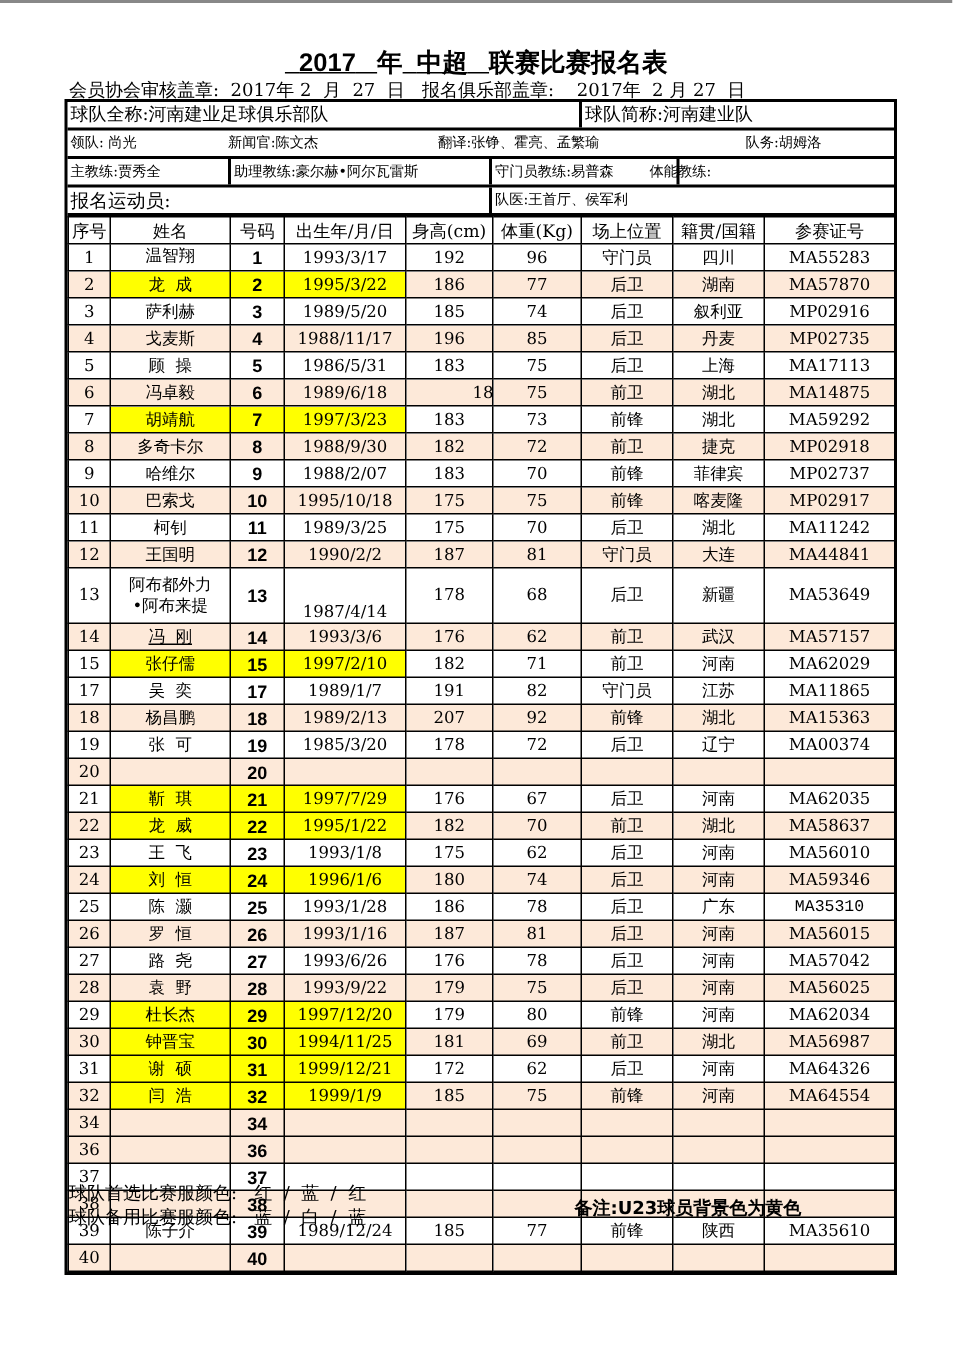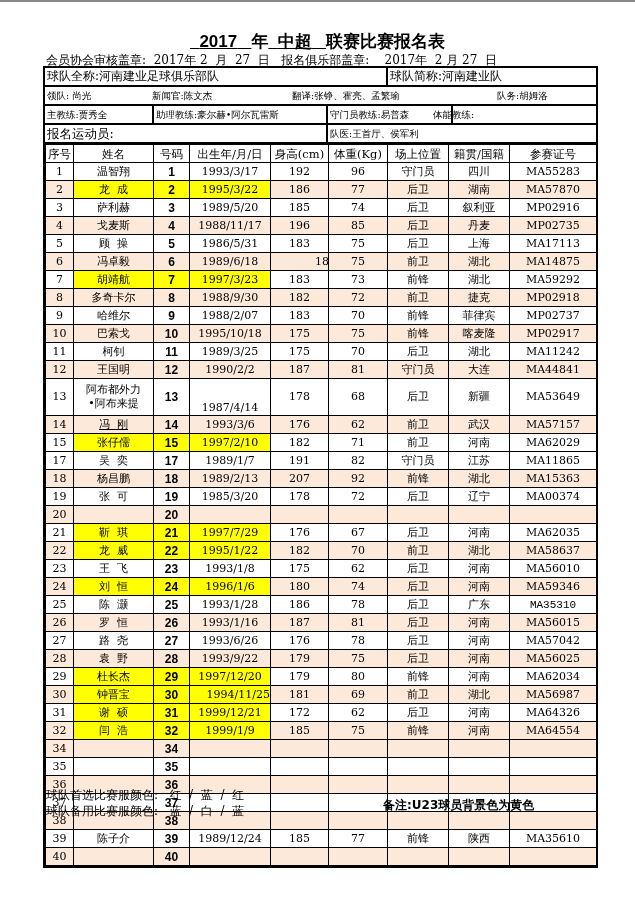--- a/index.html
+++ b/index.html
@@ -392,21 +392,21 @@
           <td style="white-space: pre;">179</td>
           <td style="white-space: pre;">80</td>
           <td style="white-space: pre;">前锋</td>
           <td style="white-space: pre;">河南</td>
           <td style="white-space: pre;">MA62034</td>
         </tr>
         <tr class="even">
           <td style="white-space: pre;">30</td>
           <td class="y" style="white-space: pre;">钟晋宝</td>
           <td class="num y" style="white-space: pre;">30</td>
-          <td class="y" style="white-space: pre; text-align: right;">1994/11/25</td>
+          <td class="y" style="white-space: pre;">1994/11/25</td>
           <td style="white-space: pre;">181</td>
           <td style="white-space: pre;">69</td>
           <td style="white-space: pre;">前卫</td>
           <td style="white-space: pre;">湖北</td>
           <td style="white-space: pre;">MA56987</td>
         </tr>
         <tr>
           <td style="white-space: pre;">31</td>
           <td class="y" style="white-space: pre;">谢  硕</td>
           <td class="num y" style="white-space: pre;">31</td>
@@ -432,31 +432,20 @@
           <td style="white-space: pre;">34</td>
           <td style="white-space: pre;"></td>
           <td class="num" style="white-space: pre;">34</td>
           <td style="white-space: pre;"></td>
           <td style="white-space: pre;"></td>
           <td style="white-space: pre;"></td>
           <td style="white-space: pre;"></td>
           <td style="white-space: pre;"></td>
           <td style="white-space: pre;"></td>
         </tr>
-        <tr>
-          <td style="white-space: pre;">35</td>
-          <td style="white-space: pre;"></td>
-          <td class="num" style="white-space: pre;">35</td>
-          <td style="white-space: pre;"></td>
-          <td style="white-space: pre;"></td>
-          <td style="white-space: pre;"></td>
-          <td style="white-space: pre;"></td>
-          <td style="white-space: pre;"></td>
-          <td style="white-space: pre;"></td>
-        </tr>
         <tr class="even">
           <td style="white-space: pre;">36</td>
           <td style="white-space: pre;"></td>
           <td class="num" style="white-space: pre;">36</td>
           <td style="white-space: pre;"></td>
           <td style="white-space: pre;"></td>
           <td style="white-space: pre;"></td>
           <td style="white-space: pre;"></td>
           <td style="white-space: pre;"></td>
           <td style="white-space: pre;"></td>

